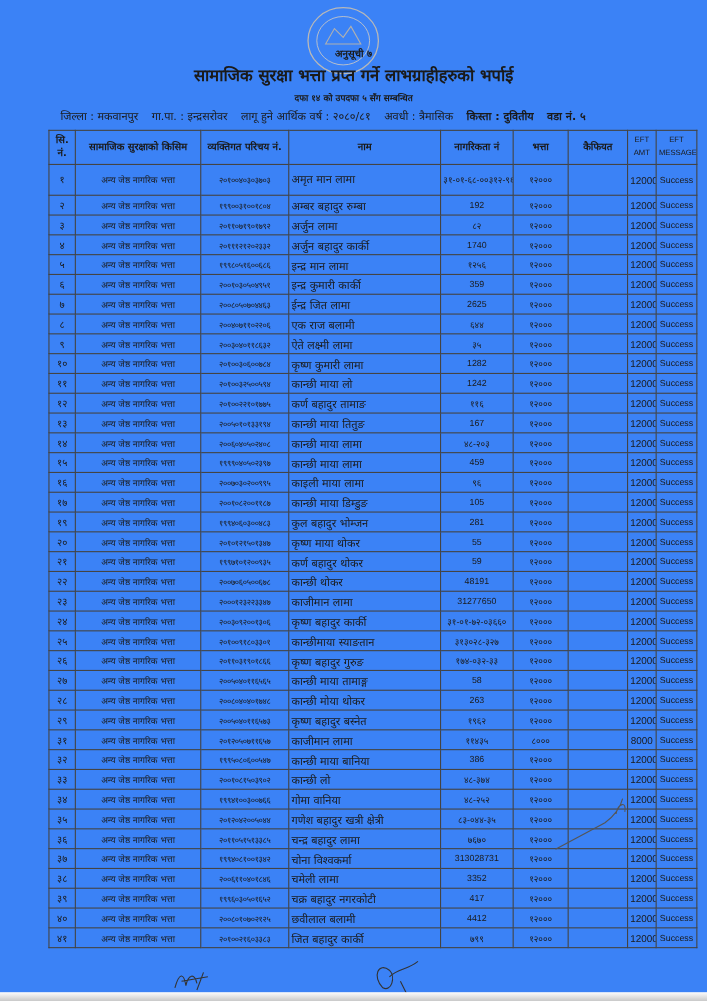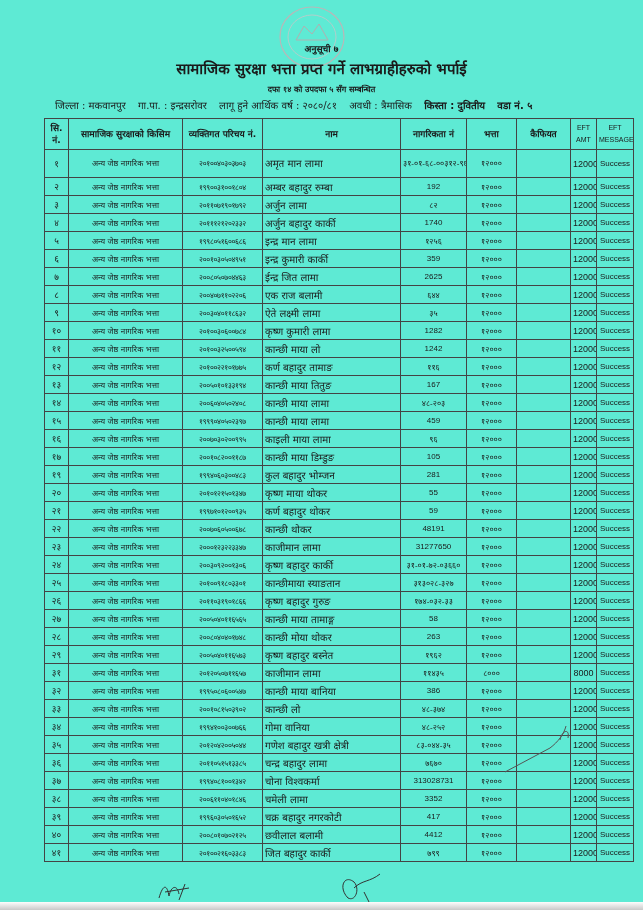--- a/index.html
+++ b/index.html
@@ -1,18 +1,18 @@
 <!DOCTYPE html>
 <html><head>
 <meta charset="utf-8">
 <style>
   html, body { margin: 0; padding: 0; background: #ffffff; }
   body { width: 643px; height: 910px; overflow: hidden; position: relative;
          font-family: "DejaVu Sans", sans-serif; color: #1a1a1a; }
-  .page { position: absolute; left: 0; top: 0; width: 643px; height: 910px; background: #5eead4; }
+  .page { position: absolute; left: 0; top: 0; width: 643px; height: 910px; background: #3b82f6; }
   .seal { position: absolute; left: 272px; top: 2px; width: 80px; height: 70px; }
   .hdr { position: absolute; left: 0; width: 643px; text-align: center; }
   .h-annex { top: 42px; font-size: 9px; font-weight: bold; }
   .h-clause { top: 47px; font-size: 8px; font-weight: bold; margin-top: 36px; }
   .h-title { top: 58px; font-size: 15px; font-weight: bold; letter-spacing: 0px; }
   .meta { position: absolute; top: 98px; left: 55px; font-size: 10px; white-space: nowrap; }
   .meta span { margin-right: 9px; }
   .meta .bold { font-weight: bold; }
   table.reg { position: absolute; left: 44px; top: 118px; border-collapse: collapse;
               width: 579px; table-layout: fixed; font-size: 8px; }

